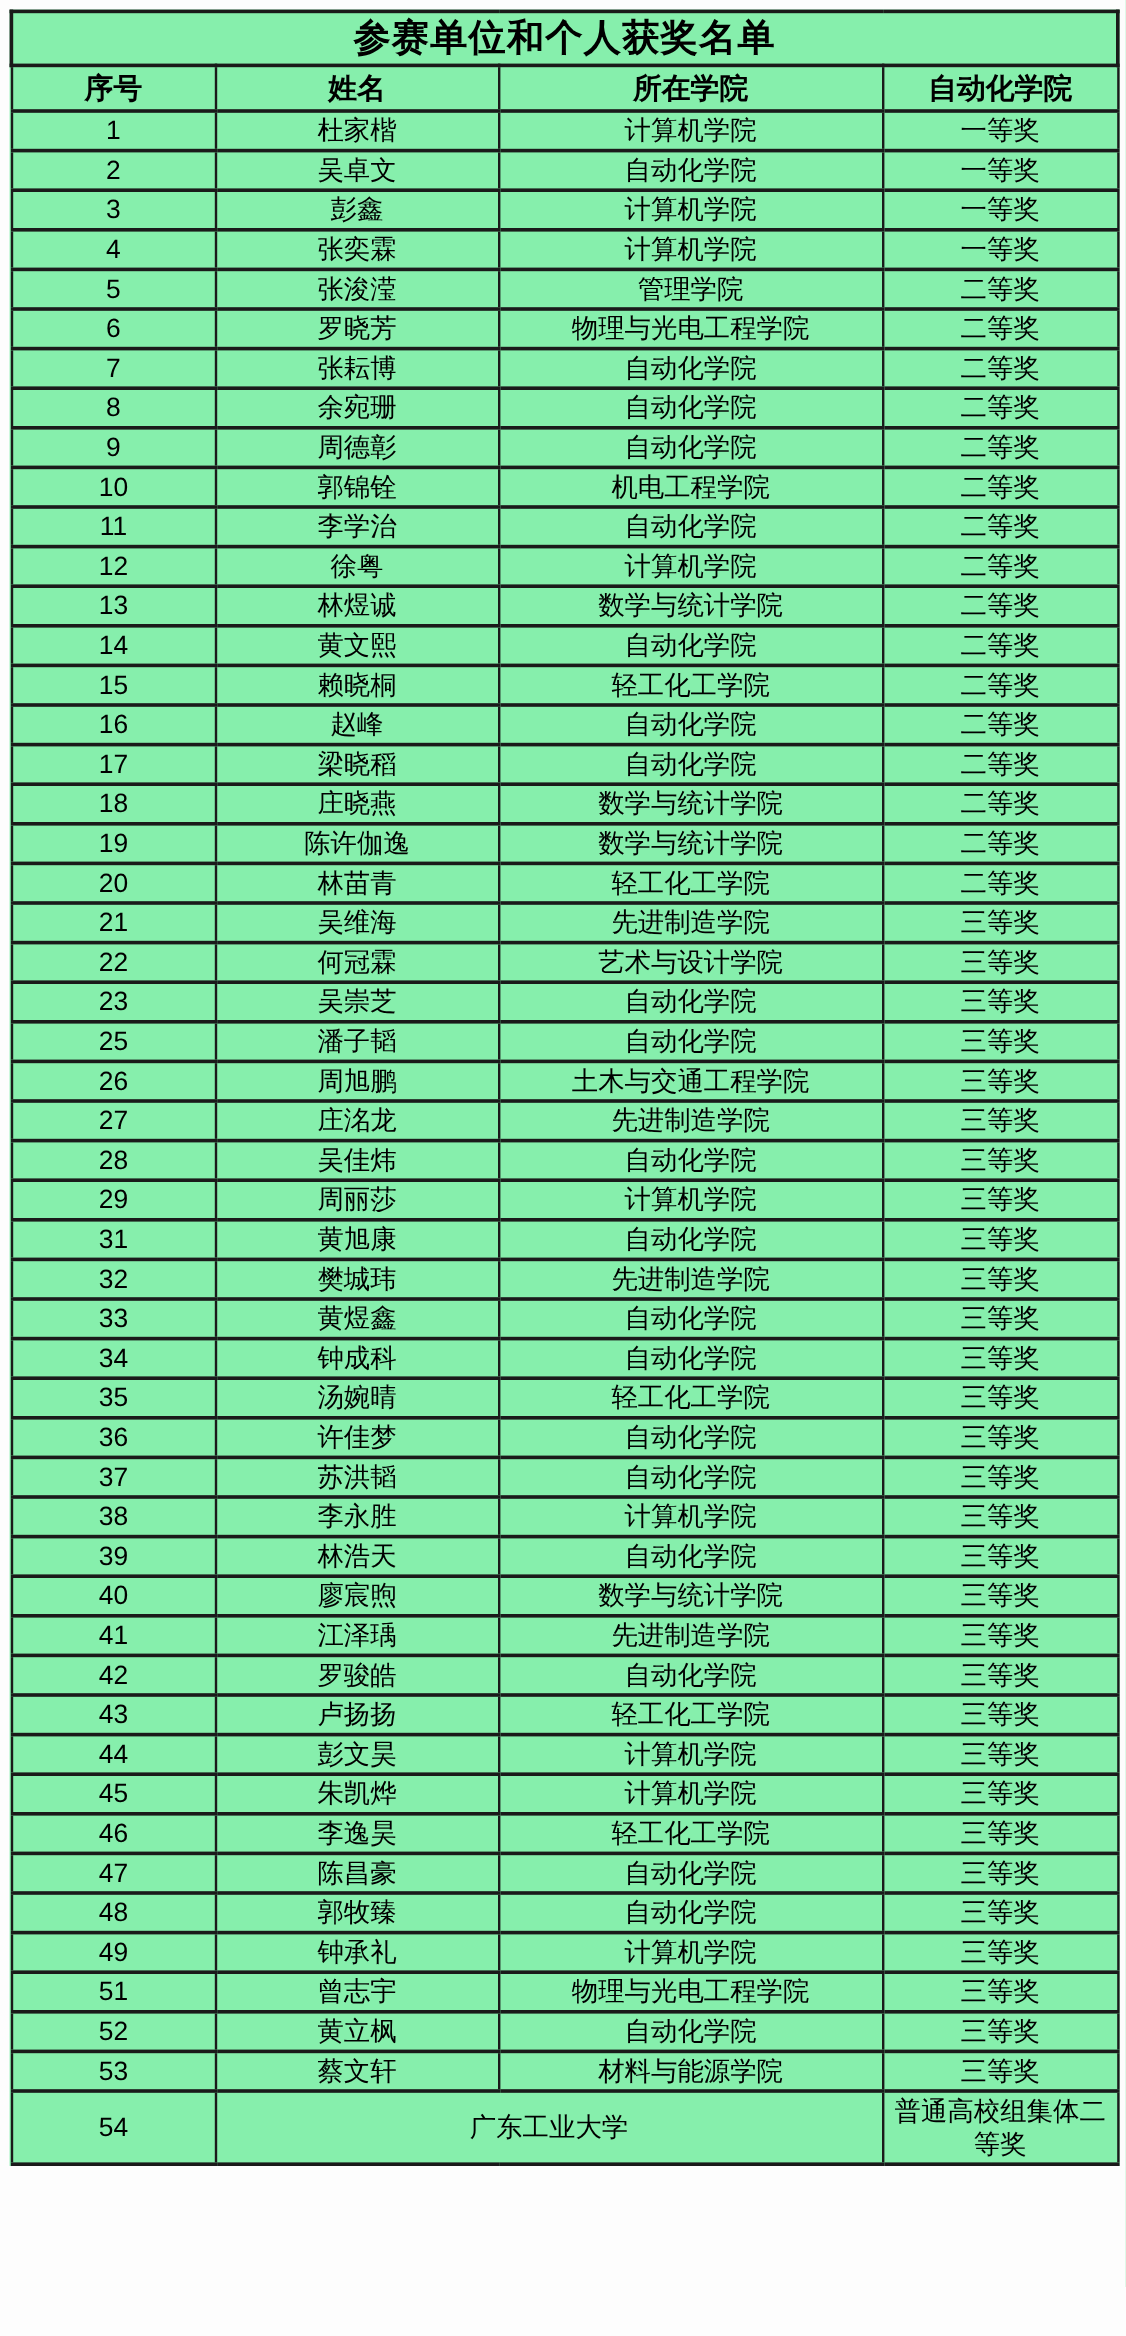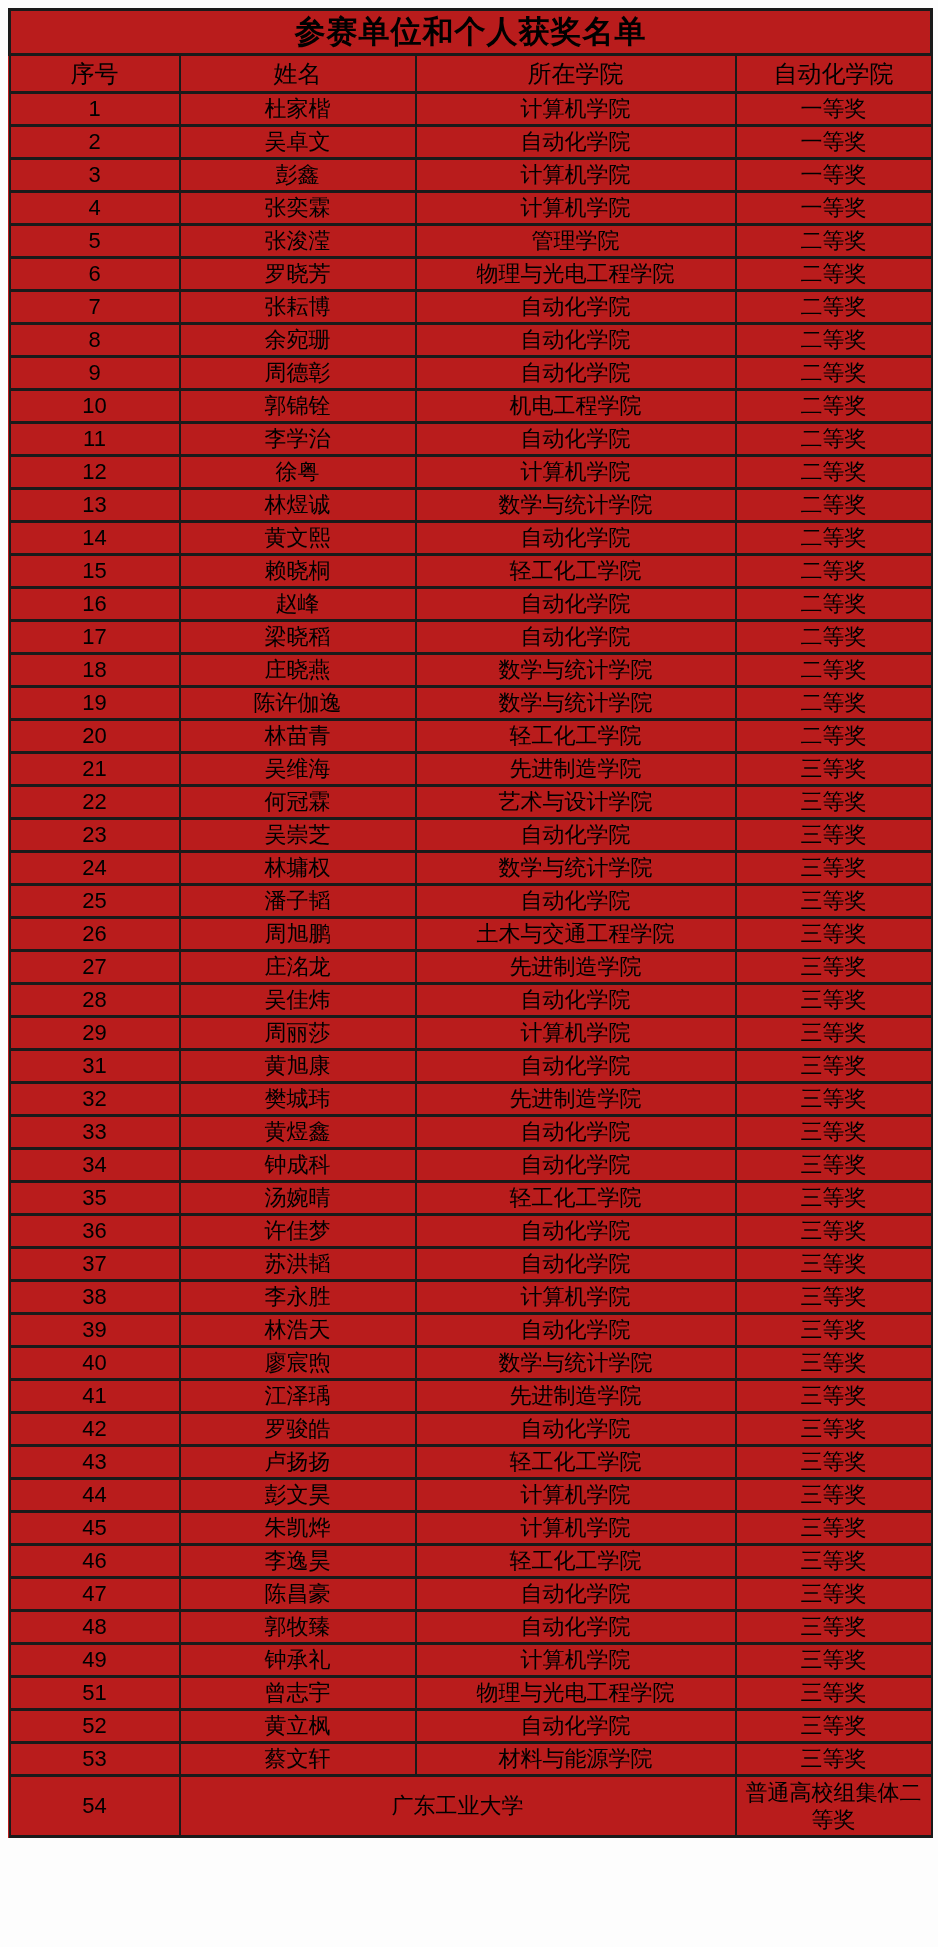--- a/index.html
+++ b/index.html
@@ -13,21 +13,21 @@
     width: 938px;
     height: 1947px;
     box-sizing: border-box;
     padding: 8px 8px 0 8px;
     background: #fdfdfd;
   }
   table.awards {
     width: 922px;
     border-collapse: collapse;
     table-layout: fixed;
-    background: #b91c1c;
+    background: #86efac;
   }
   table.awards td, table.awards th {
     border: 2px solid #1a1a1a;
     border-top-width: 3px;
     border-bottom-width: 3px;
     text-align: center;
     vertical-align: middle;
     padding: 0;
     overflow: hidden;
     white-space: nowrap;
@@ -35,21 +35,21 @@
   tr.title-row th {
     height: 42px;
     font-size: 31px;
     font-weight: bold;
     letter-spacing: 1px;
     border-width: 3px;
   }
   tr.header-row th {
     height: 35px;
     font-size: 24px;
-    font-weight: normal;
+    font-weight: bold;
   }
   tr.body-row td {
     height: 28.8px;
     font-size: 22px;
     font-weight: 500;
   }
   tr.merged-row td {
     height: 58px;
     font-size: 22px;
     font-weight: 500;
@@ -216,26 +216,20 @@
           <td>艺术与设计学院</td>
           <td>三等奖</td>
         </tr>
         <tr class="body-row">
           <td>23</td>
           <td>吴崇芝</td>
           <td>自动化学院</td>
           <td>三等奖</td>
         </tr>
         <tr class="body-row">
-          <td>24</td>
-          <td>林墉权</td>
-          <td>数学与统计学院</td>
-          <td>三等奖</td>
-        </tr>
-        <tr class="body-row">
           <td>25</td>
           <td>潘子韬</td>
           <td>自动化学院</td>
           <td>三等奖</td>
         </tr>
         <tr class="body-row">
           <td>26</td>
           <td>周旭鹏</td>
           <td>土木与交通工程学院</td>
           <td>三等奖</td>

